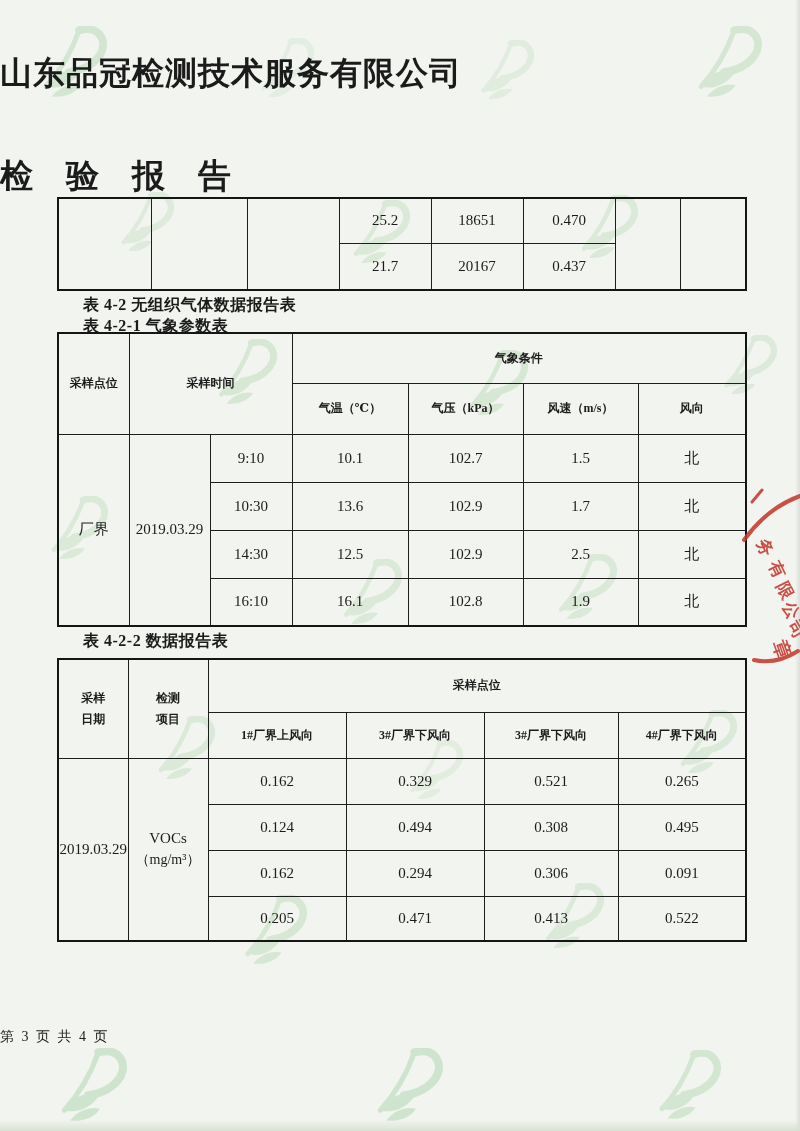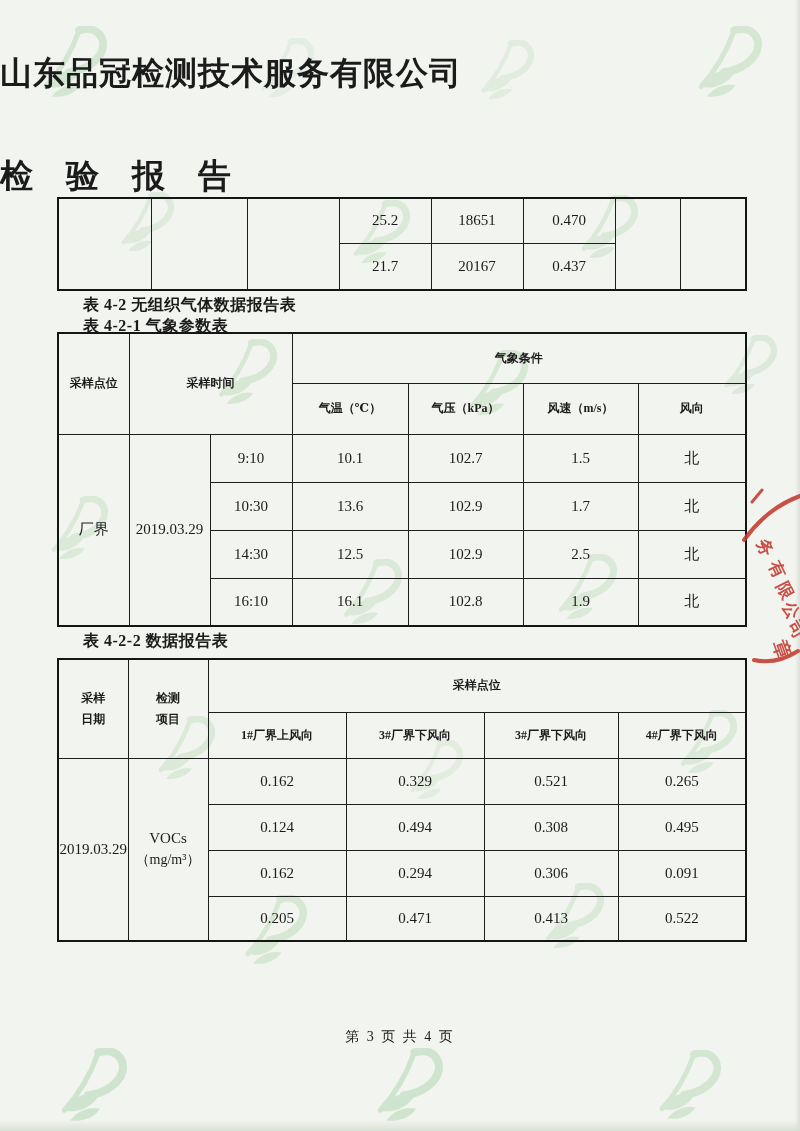--- a/index.html
+++ b/index.html
@@ -64,21 +64,21 @@
   th{font-weight:bold;font-size:12px;}
   .caption{
     position:absolute;left:83px;z-index:1;
     font-size:16px;font-weight:bold;letter-spacing:.5px;
   }
   .two-line{line-height:21px;}
   .unit-line{font-size:14px;}
   
   .footer{
     position:absolute;left:0;top:1028px;width:800px;
-    text-align:center;font-size:14px;letter-spacing:2px;z-index:2;
+    font-size:14px;letter-spacing:2px;z-index:2;
   }
   
   .seal{position:absolute;left:738px;top:472px;width:62px;height:192px;z-index:5;color:var(--seal-color);opacity:.88;}
   .seal svg{display:block;width:100%;height:100%;}
   .seal text{font-family:"Liberation Serif","DejaVu Serif",serif;font-weight:bold;font-size:17px;}
   .seal .big{font-size:19px;}
 </style>
 </head>
 <body>
 

